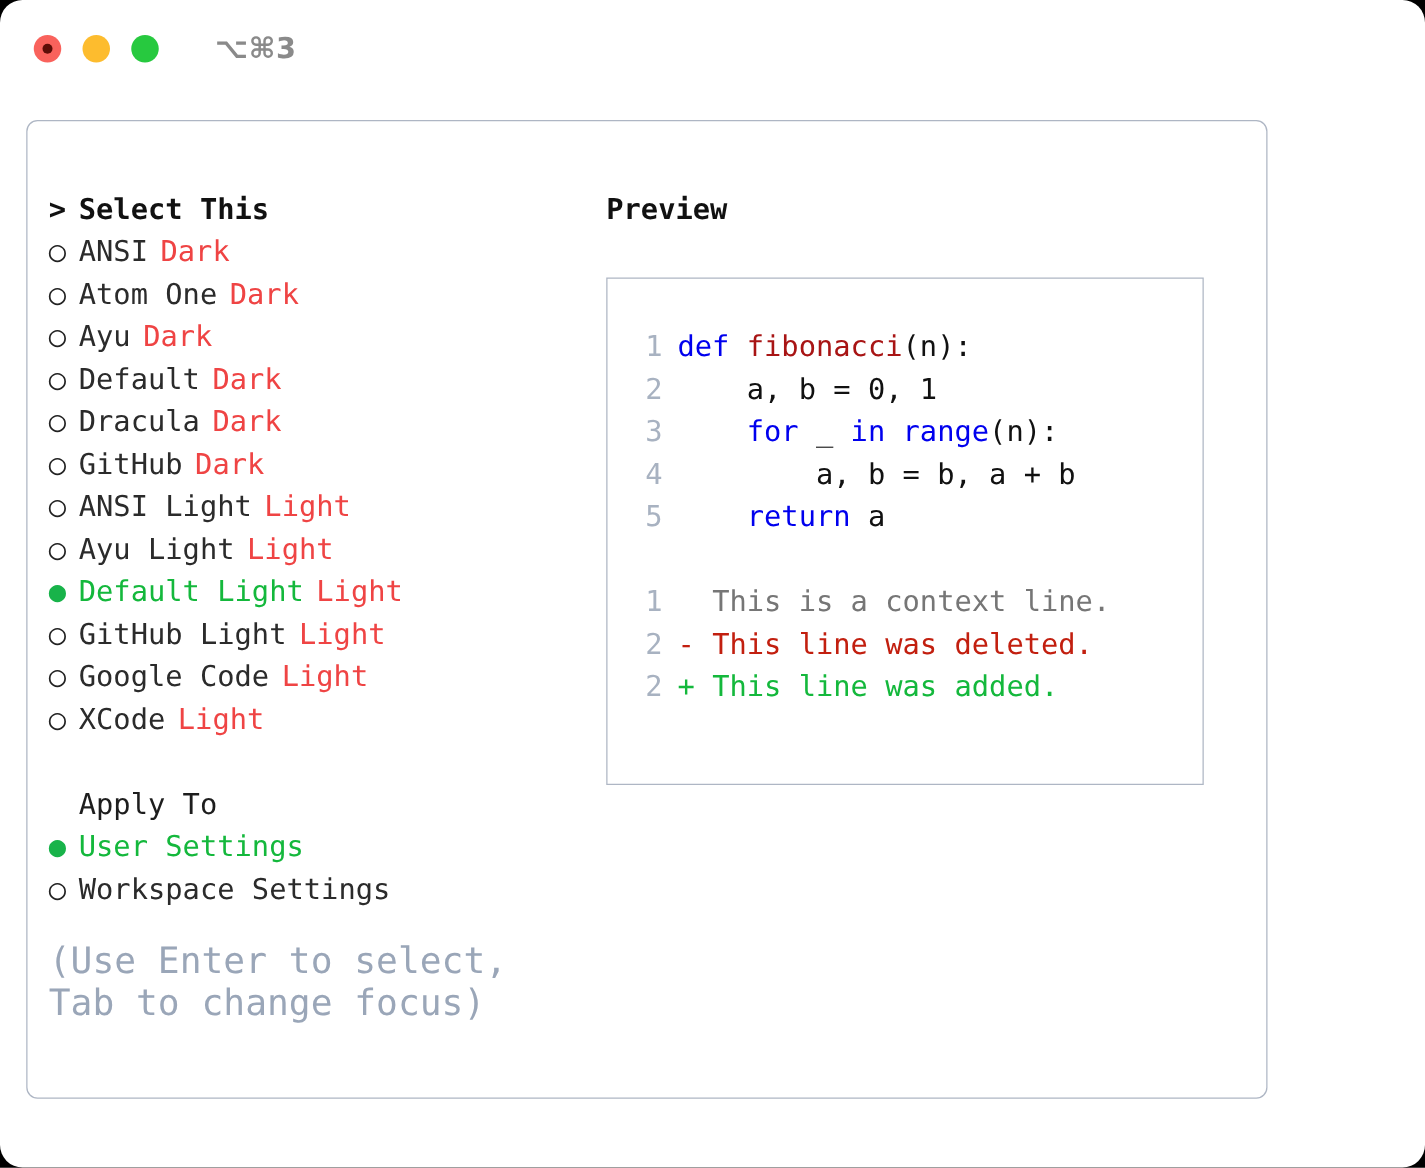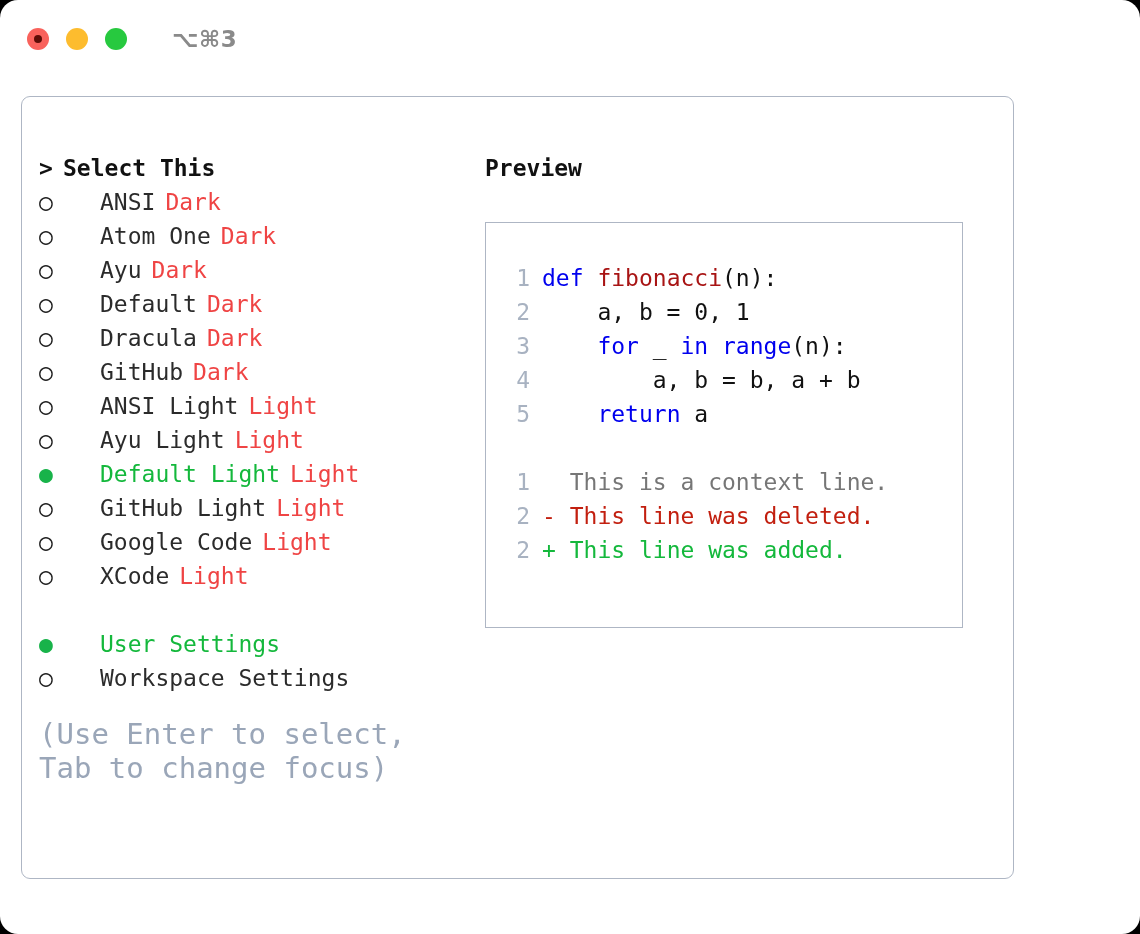--- a/index.html
+++ b/index.html
@@ -102,21 +102,21 @@
     flex: 0 0 24px;
     font-size: 23px;
     color: #222222;
   }
   .bullet.sel { color: #18b34a; }
   .header-row {
     font-weight: bold;
     color: #111111;
   }
   .header-row .bullet { color: #111111; font-weight: bold; }
-  .theme-name { color: #2b2b2b; margin-left: 37px; }
+  .theme-name { color: #2b2b2b; }
   .row.selected .theme-name { color: #14b83c; }
   .variant {
     color: #ef4444;
     margin-left: 10px;
   }
   .section-head {
     color: #1d1d1d;
   }
   .hint {
     margin-top: 22px;
@@ -207,20 +207,23 @@
             <div class="row"><span class="bullet">○</span><span class="theme-name">ANSI Light</span><span class="variant">Light</span></div>
             <div class="row"><span class="bullet">○</span><span class="theme-name">Ayu Light</span><span class="variant">Light</span></div>
             <div class="row selected"><span class="bullet sel">●</span><span class="theme-name">Default Light</span><span class="variant">Light</span></div>
             <div class="row"><span class="bullet">○</span><span class="theme-name">GitHub Light</span><span class="variant">Light</span></div>
             <div class="row"><span class="bullet">○</span><span class="theme-name">Google Code</span><span class="variant">Light</span></div>
             <div class="row"><span class="bullet">○</span><span class="theme-name">XCode</span><span class="variant">Light</span></div>
           </div>
 
         <div class="spacer-row"></div>
 
+        <div class="row">
+          <span class="bullet"></span><span class="section-head">Apply To</span>
+        </div>
 
         <div id="apply-rows">
             <div class="row selected"><span class="bullet sel">●</span><span class="theme-name">User Settings</span></div>
             <div class="row"><span class="bullet">○</span><span class="theme-name">Workspace Settings</span></div>
           </div>
 
         <div class="hint">(Use Enter to select, Tab to change focus)</div>
       </div>
 
       <div class="right-col">

